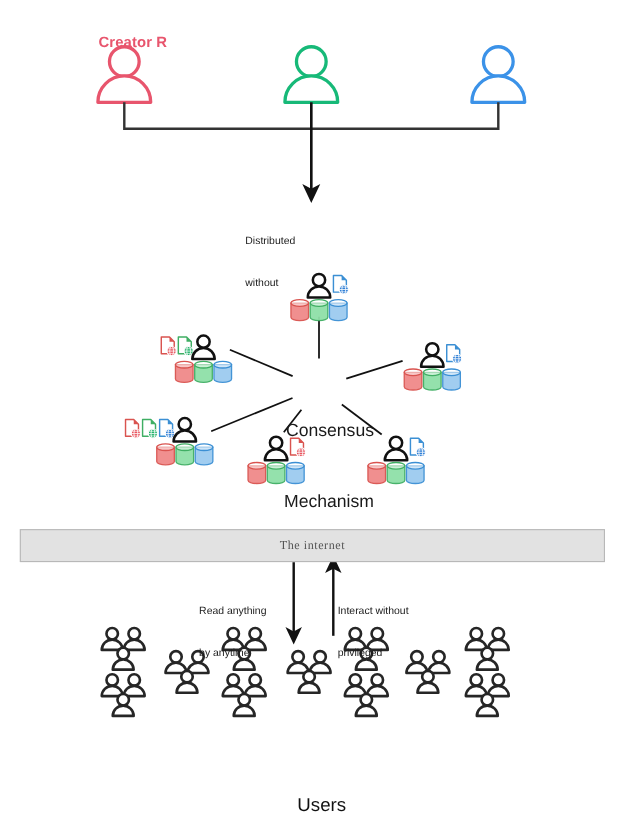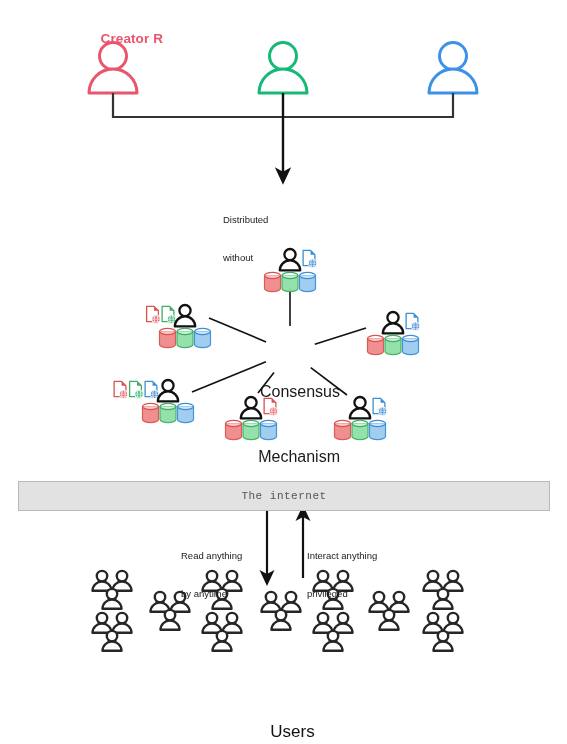--- a/index.html
+++ b/index.html
@@ -24,21 +24,21 @@
   .users-label{
     font-size:17px;color:#111;text-align:center;
   }
   .internet-bar{
     position:absolute;
     background:#e2e2e2;border:1px solid #b8b8b8;
     box-sizing:border-box;
     display:flex;align-items:center;justify-content:center;
   }
   .internet-bar span{
-    font-family:Liberation Mono, monospace;
+    font-family:Liberation Serif, serif;
     font-size:11px;color:#555;letter-spacing:.5px;text-align:right;
   }
   .panel{
     position:absolute;border:1px solid #cfcfcf;box-sizing:border-box;background:#fff;
   }
 </style>
 </head>
 <body>
 
 <div id="stage">
@@ -428,41 +428,41 @@
       <path d="M303,578 L303,513" stroke="#111" stroke-width="2.2" fill="none" marker-end="url(#arrowhead)"></path>
     </g>
   </svg>
 
   <div class="panel" style="left:18px;top:142px;width:532px;height:371px;z-index:-1;"></div>
 
   <div class="internet-bar" style="left:18px;top:481px;width:532px;height:30px;">
     <span>The internet</span>
   </div>
 
-  <div class="txt creator-label" style="left:63px;top:14px;width:100px;color:#e8556d;text-align:right;">
+  <div class="txt creator-label" style="left:63px;top:14px;width:100px;color:#e8556d;">
     <span>Creator R</span>
   </div>
 
   <div class="txt small-label" style="left:223px;top:188px;width:120px;">
     <div>Distributed</div>
     <div>without</div>
   </div>
 
   <div class="txt hub-label" style="left:240px;top:338px;width:100px;">
     <div>Consensus</div>
     <div>Mechanism</div>
   </div>
 
   <div class="txt small-label" style="left:181px;top:524px;width:82px;">
     <div>Read anything</div>
     <div>by anytime</div>
   </div>
 
   <div class="txt small-label" style="left:307px;top:524px;width:90px;">
-    <div>Interact anything</div>
+    <div>Interact without</div>
     <div>privileged</div>
   </div>
 
   <div class="txt users-label" style="left:233px;top:700px;width:100px;">
     <span>Users</span>
   </div>
 
 </div>
 
 </body></html>

